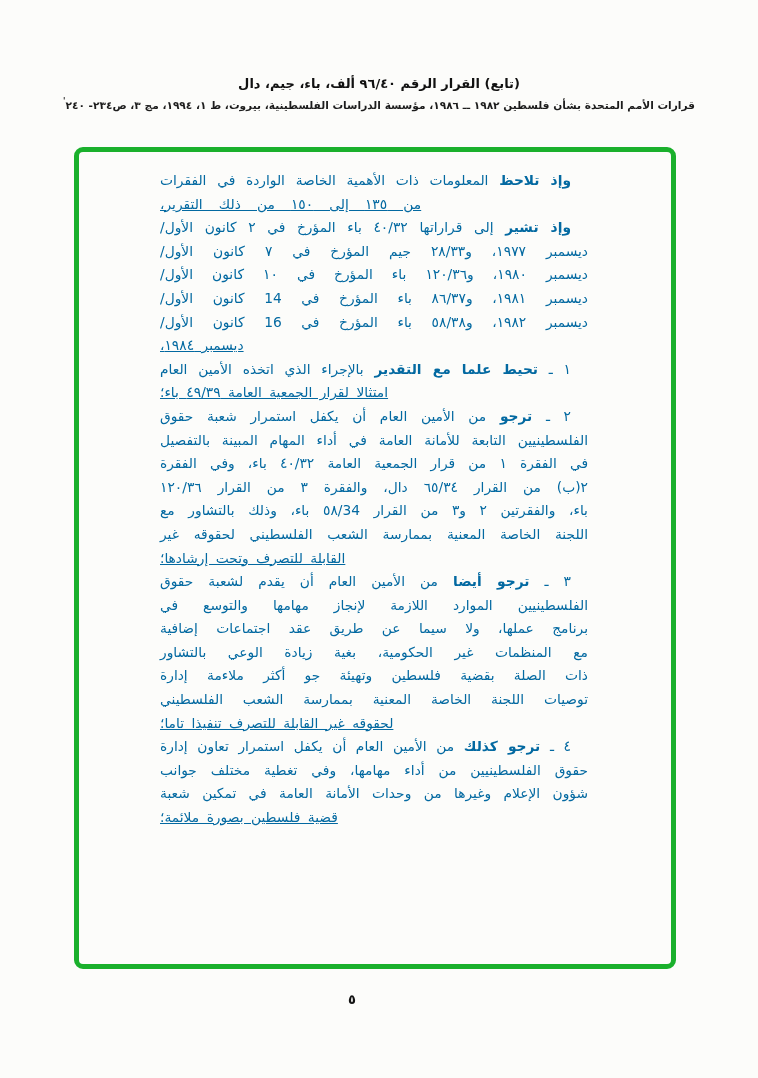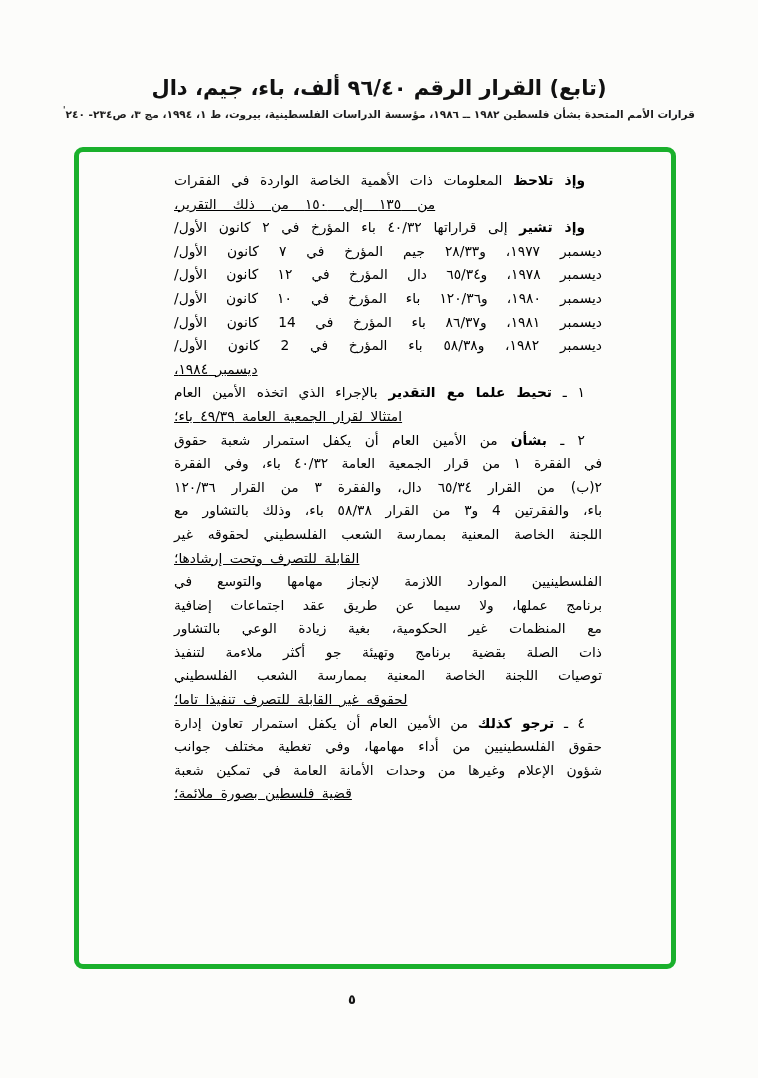--- a/index.html
+++ b/index.html
@@ -18,21 +18,21 @@
   }
   .header {
     position: absolute;
     top: 76px;
     left: 0;
     right: 0;
     text-align: center;
     direction: rtl;
   }
   .doc-title {
-    font-size: 21px;
+    font-size: 13px;
     font-weight: bold;
     letter-spacing: 0;
     color: #111;
   }
   .doc-source {
     margin-top: 6px;
     font-size: 10.6px;
     font-weight: bold;
     color: #1c1c1c;
     white-space: nowrap;
@@ -45,27 +45,27 @@
     left: 74px;
     top: 147px;
     width: 592px;
     height: 812px;
     border: 5px solid #1ab02c;
     border-radius: 9px;
     background: transparent;
   }
   .text-column {
     position: absolute;
-    left: 174px;
+    left: 160px;
     top: 169px;
     width: 428px;
     direction: rtl;
     font-size: 13.8px;
     line-height: 23.6px;
-    color: #000000;
+    color: #0369a1;
   }
   .para { margin: 0; }
   .line {
     text-align: justify;
     text-align-last: justify;
   }
   .line.first {
     text-indent: 17px;
   }
   .line.last {
@@ -101,43 +101,44 @@
 <div class="highlight-frame" style="border-color: rgb(26, 176, 44);"></div>
 
 <div class="text-column">
   <div class="para" data-paragraph="0">
       <div class="line first"><b>وإذ تلاحظ</b> المعلومات ذات الأهمية الخاصة الواردة في الفقرات</div>
       <div class="line last">من ١٣٥ إلى ١٥٠ من ذلك التقرير،</div>
     </div>
   <div class="para" data-paragraph="1">
       <div class="line first"><b>وإذ تشير</b> إلى قراراتها ٤٠/٣٢ باء المؤرخ في ٢ كانون الأول/</div>
       <div class="line">ديسمبر ١٩٧٧، و٢٨/٣٣ جيم المؤرخ في ٧ كانون الأول/</div>
-      <div class="line">ديسمبر ١٩٧٨، و٦٥/٣٤ دال المؤرخ في ١٢ كانون الأول/</div>
       <div class="line">ديسمبر ١٩٨٠، و١٢٠/٣٦ باء المؤرخ في ١٠ كانون الأول/</div>
       <div class="line">ديسمبر ١٩٨١، و٨٦/٣٧ باء المؤرخ في 14 كانون الأول/</div>
-      <div class="line">ديسمبر ١٩٨٢، و٥٨/٣٨ باء المؤرخ في 2 كانون الأول/</div>
+      <div class="line">ديسمبر ١٩٨٢، و٥٨/٣٨ باء المؤرخ في 16 كانون الأول/</div>
       <div class="line last">ديسمبر ١٩٨٤،</div>
     </div>
   <div class="para" data-paragraph="2">
       <div class="line first">١ ـ <b>تحيط علما مع التقدير</b> بالإجراء الذي اتخذه الأمين العام</div>
       <div class="line last">امتثالا لقرار الجمعية العامة ٤٩/٣٩ باء؛</div>
     </div>
   <div class="para" data-paragraph="3">
-      <div class="line first">٢ ـ <b>بشأن</b> من الأمين العام أن يكفل استمرار شعبة حقوق</div>
+      <div class="line first">٢ ـ <b>ترجو</b> من الأمين العام أن يكفل استمرار شعبة حقوق</div>
+      <div class="line">الفلسطينيين التابعة للأمانة العامة في أداء المهام المبينة بالتفصيل</div>
       <div class="line">في الفقرة ١ من قرار الجمعية العامة ٤٠/٣٢ باء، وفي الفقرة</div>
       <div class="line">٢(ب) من القرار ٦٥/٣٤ دال، والفقرة ٣ من القرار ١٢٠/٣٦</div>
-      <div class="line">باء، والفقرتين 4 و٣ من القرار ٥٨/٣٨ باء، وذلك بالتشاور مع</div>
+      <div class="line">باء، والفقرتين ٢ و٣ من القرار ٥٨/34 باء، وذلك بالتشاور مع</div>
       <div class="line">اللجنة الخاصة المعنية بممارسة الشعب الفلسطيني لحقوقه غير</div>
       <div class="line last">القابلة للتصرف وتحت إرشادها؛</div>
     </div>
   <div class="para" data-paragraph="4">
+      <div class="line first">٣ ـ <b>ترجو أيضا</b> من الأمين العام أن يقدم لشعبة حقوق</div>
       <div class="line">الفلسطينيين الموارد اللازمة لإنجاز مهامها والتوسع في</div>
       <div class="line">برنامج عملها، ولا سيما عن طريق عقد اجتماعات إضافية</div>
       <div class="line">مع المنظمات غير الحكومية، بغية زيادة الوعي بالتشاور</div>
-      <div class="line">ذات الصلة بقضية برنامج وتهيئة جو أكثر ملاءمة لتنفيذ</div>
+      <div class="line">ذات الصلة بقضية فلسطين وتهيئة جو أكثر ملاءمة إدارة</div>
       <div class="line">توصيات اللجنة الخاصة المعنية بممارسة الشعب الفلسطيني</div>
       <div class="line last">لحقوقه غير القابلة للتصرف تنفيذا تاما؛</div>
     </div>
   <div class="para" data-paragraph="5">
       <div class="line first">٤ ـ <b>ترجو كذلك</b> من الأمين العام أن يكفل استمرار تعاون إدارة</div>
       <div class="line">حقوق الفلسطينيين من أداء مهامها، وفي تغطية مختلف جوانب</div>
       <div class="line">شؤون الإعلام وغيرها من وحدات الأمانة العامة في تمكين شعبة</div>
       <div class="line last">قضية فلسطين بصورة ملائمة؛</div>
     </div>
 </div>

